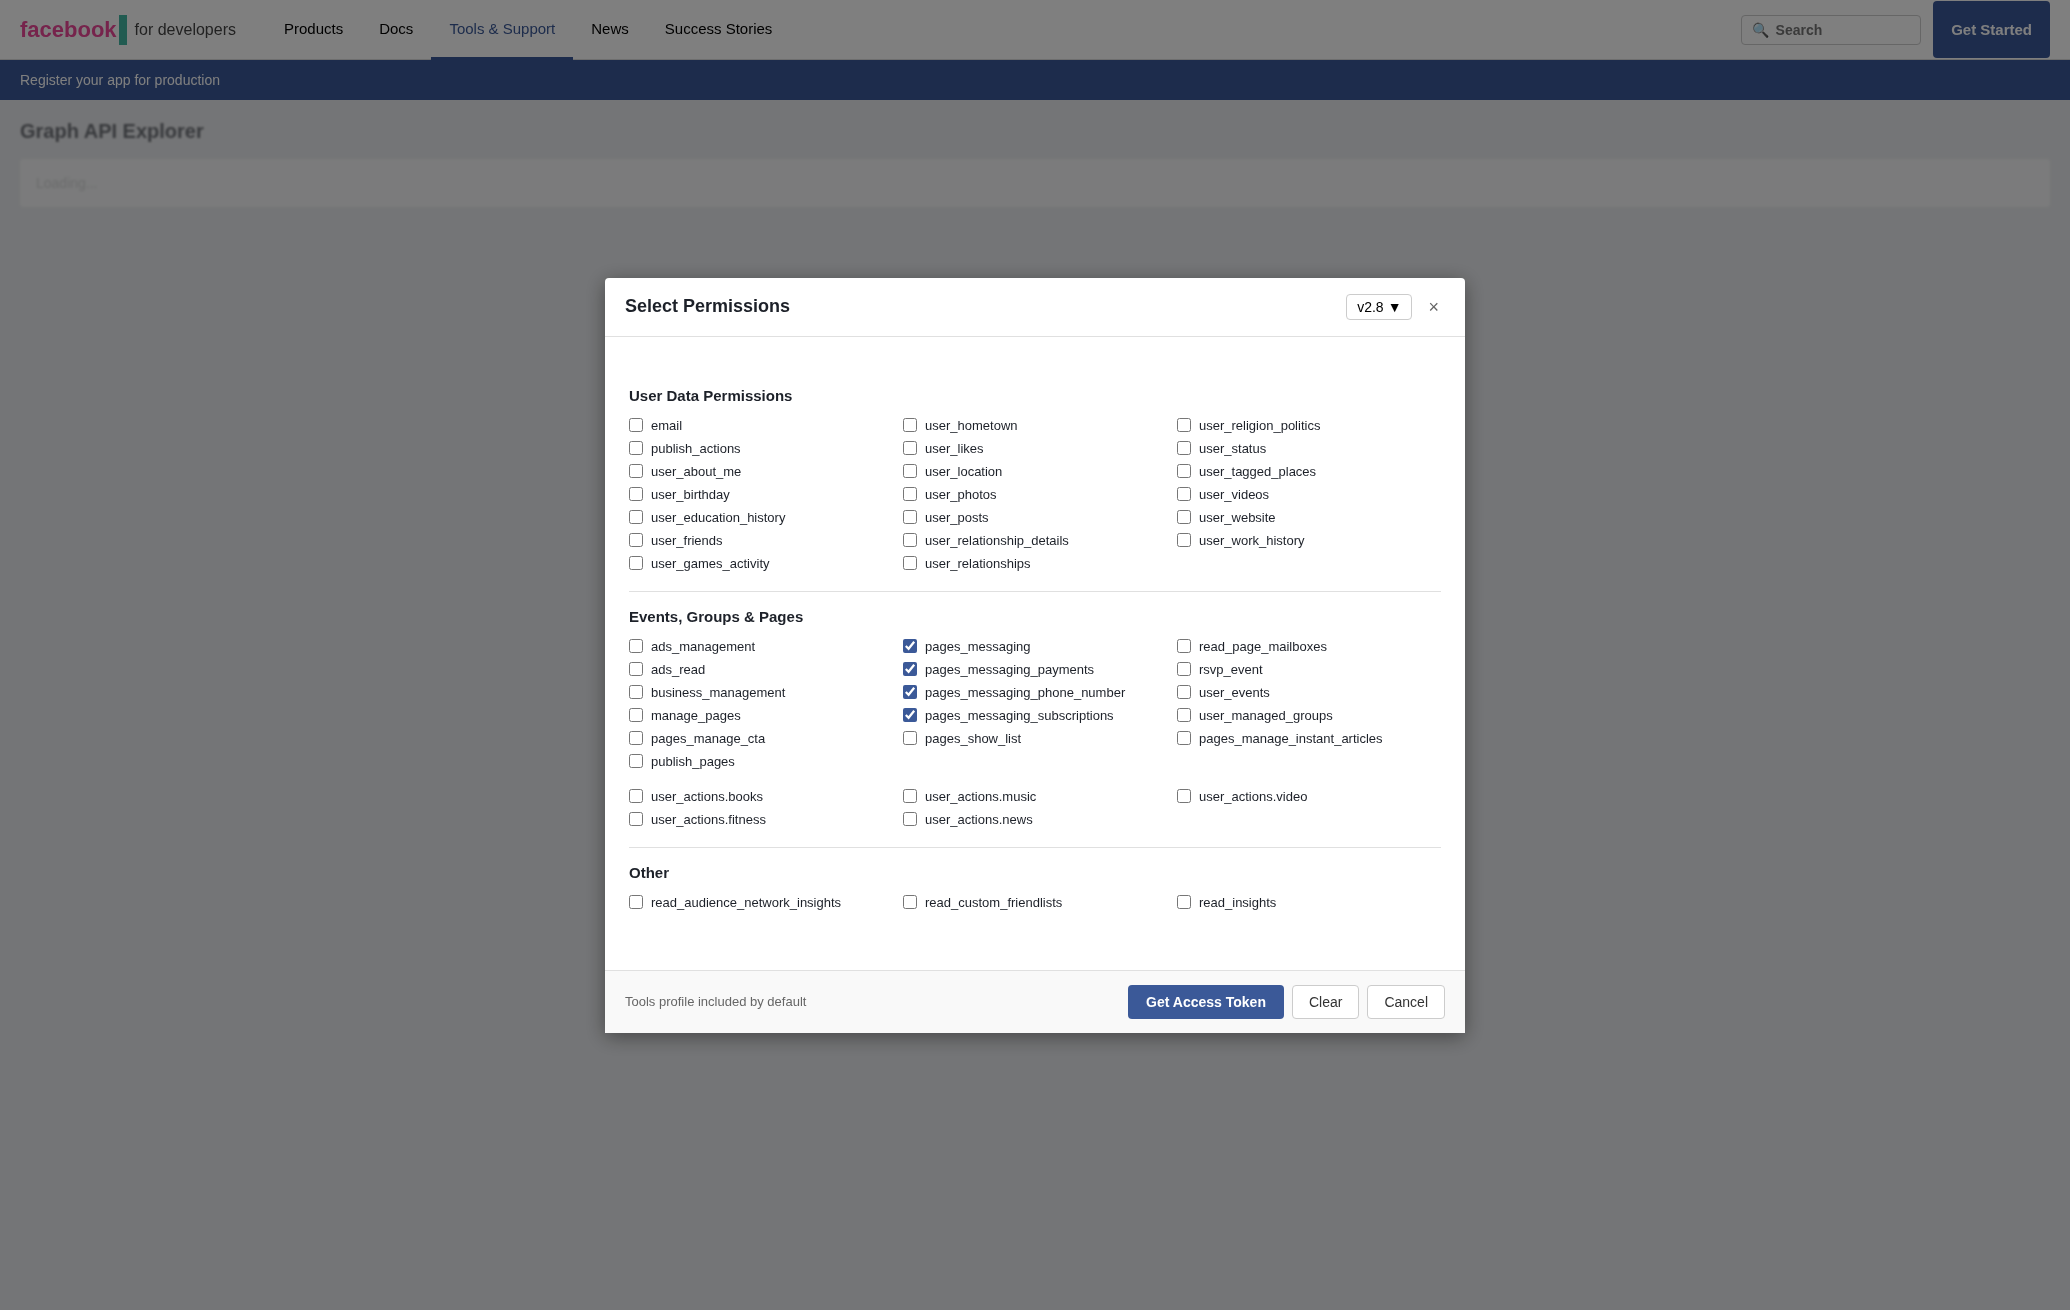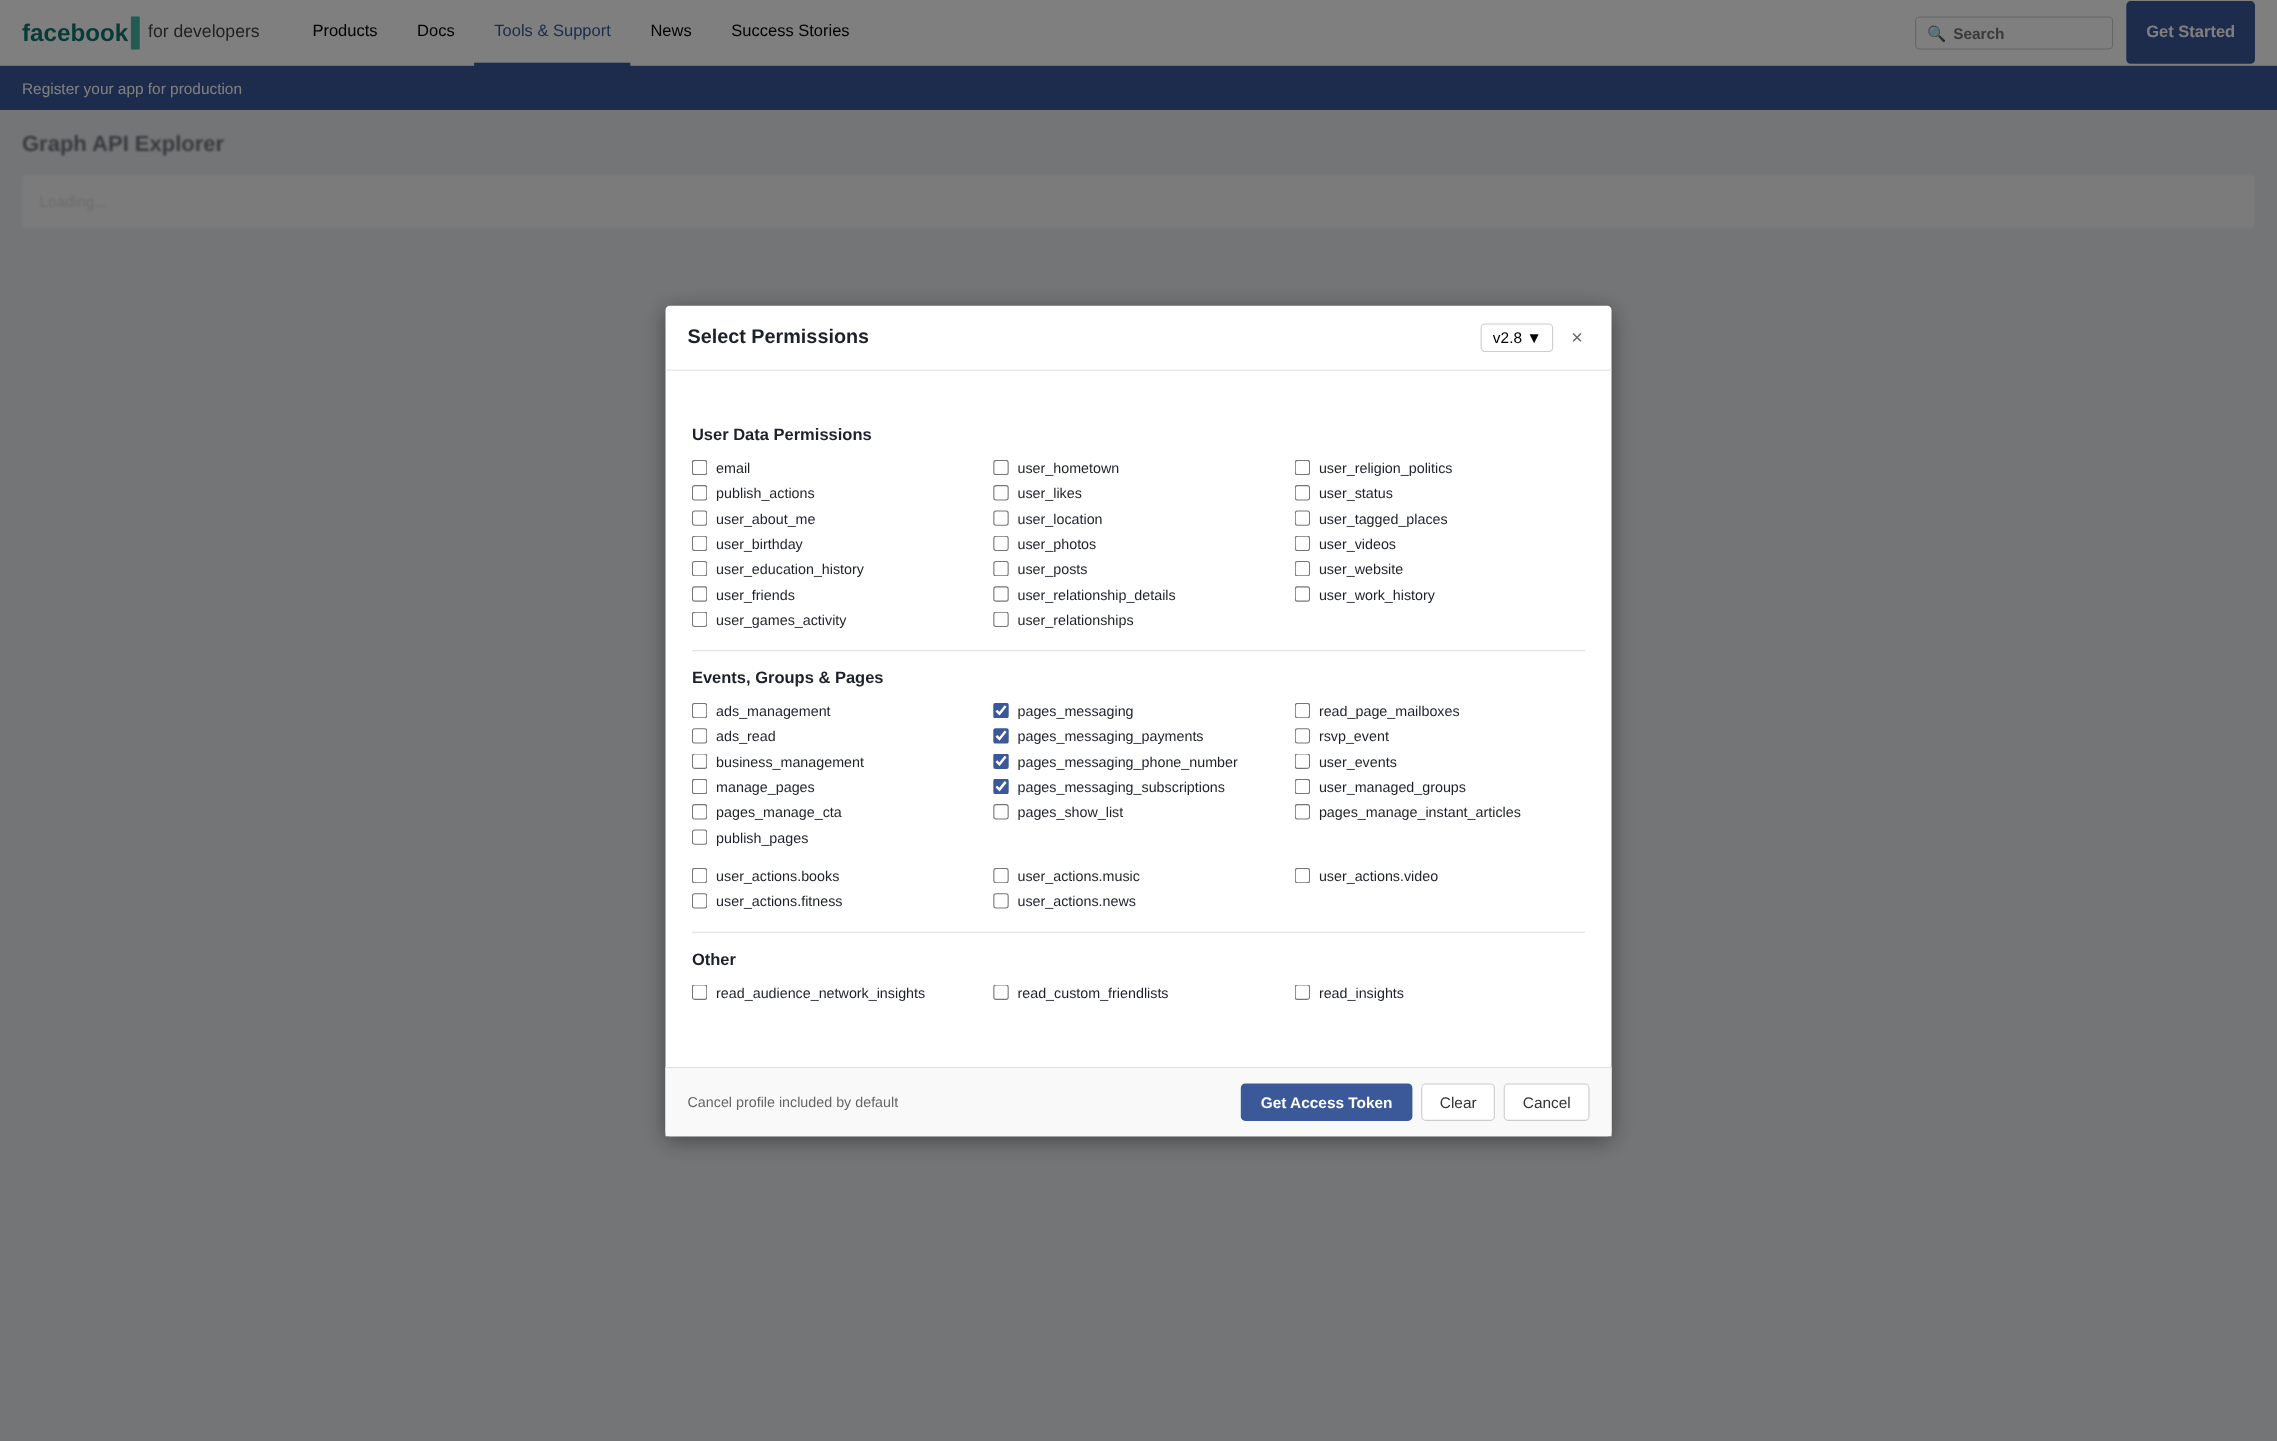--- a/index.html
+++ b/index.html
@@ -14,21 +14,21 @@
       align-items: center;
       padding: 0 20px;
       position: relative;
       z-index: 10;
     }
     .navbar-brand {
       display: flex;
       align-items: center;
       margin-right: 30px;
     }
-    .brand-fb { color: #0f766e; font-size: 22px; font-weight: 700; }
+    .brand-fb { color: #ec4899; font-size: 22px; font-weight: 700; }
     .brand-accent {
       display: inline-block;
       width: 8px;
       height: 30px;
       background: #42b6a2;
       margin-left: 2px;
       vertical-align: middle;
     }
     .nav-links {
       display: flex;
@@ -495,21 +495,21 @@
           </label>
         <label class="perm-item">
             <input type="checkbox" style="">
             <span>read_insights</span>
           </label>
       </div>
 
     </div>
 
     <div class="modal-footer">
-      <span class="footer-note">Cancel profile included by default</span>
+      <span class="footer-note">Tools profile included by default</span>
       <div class="footer-buttons">
         <button class="btn-primary">Get Access Token</button>
         <button class="btn-secondary">Clear</button>
         <button class="btn-secondary">Cancel</button>
       </div>
     </div>
 
   </div>
 </div>
 

